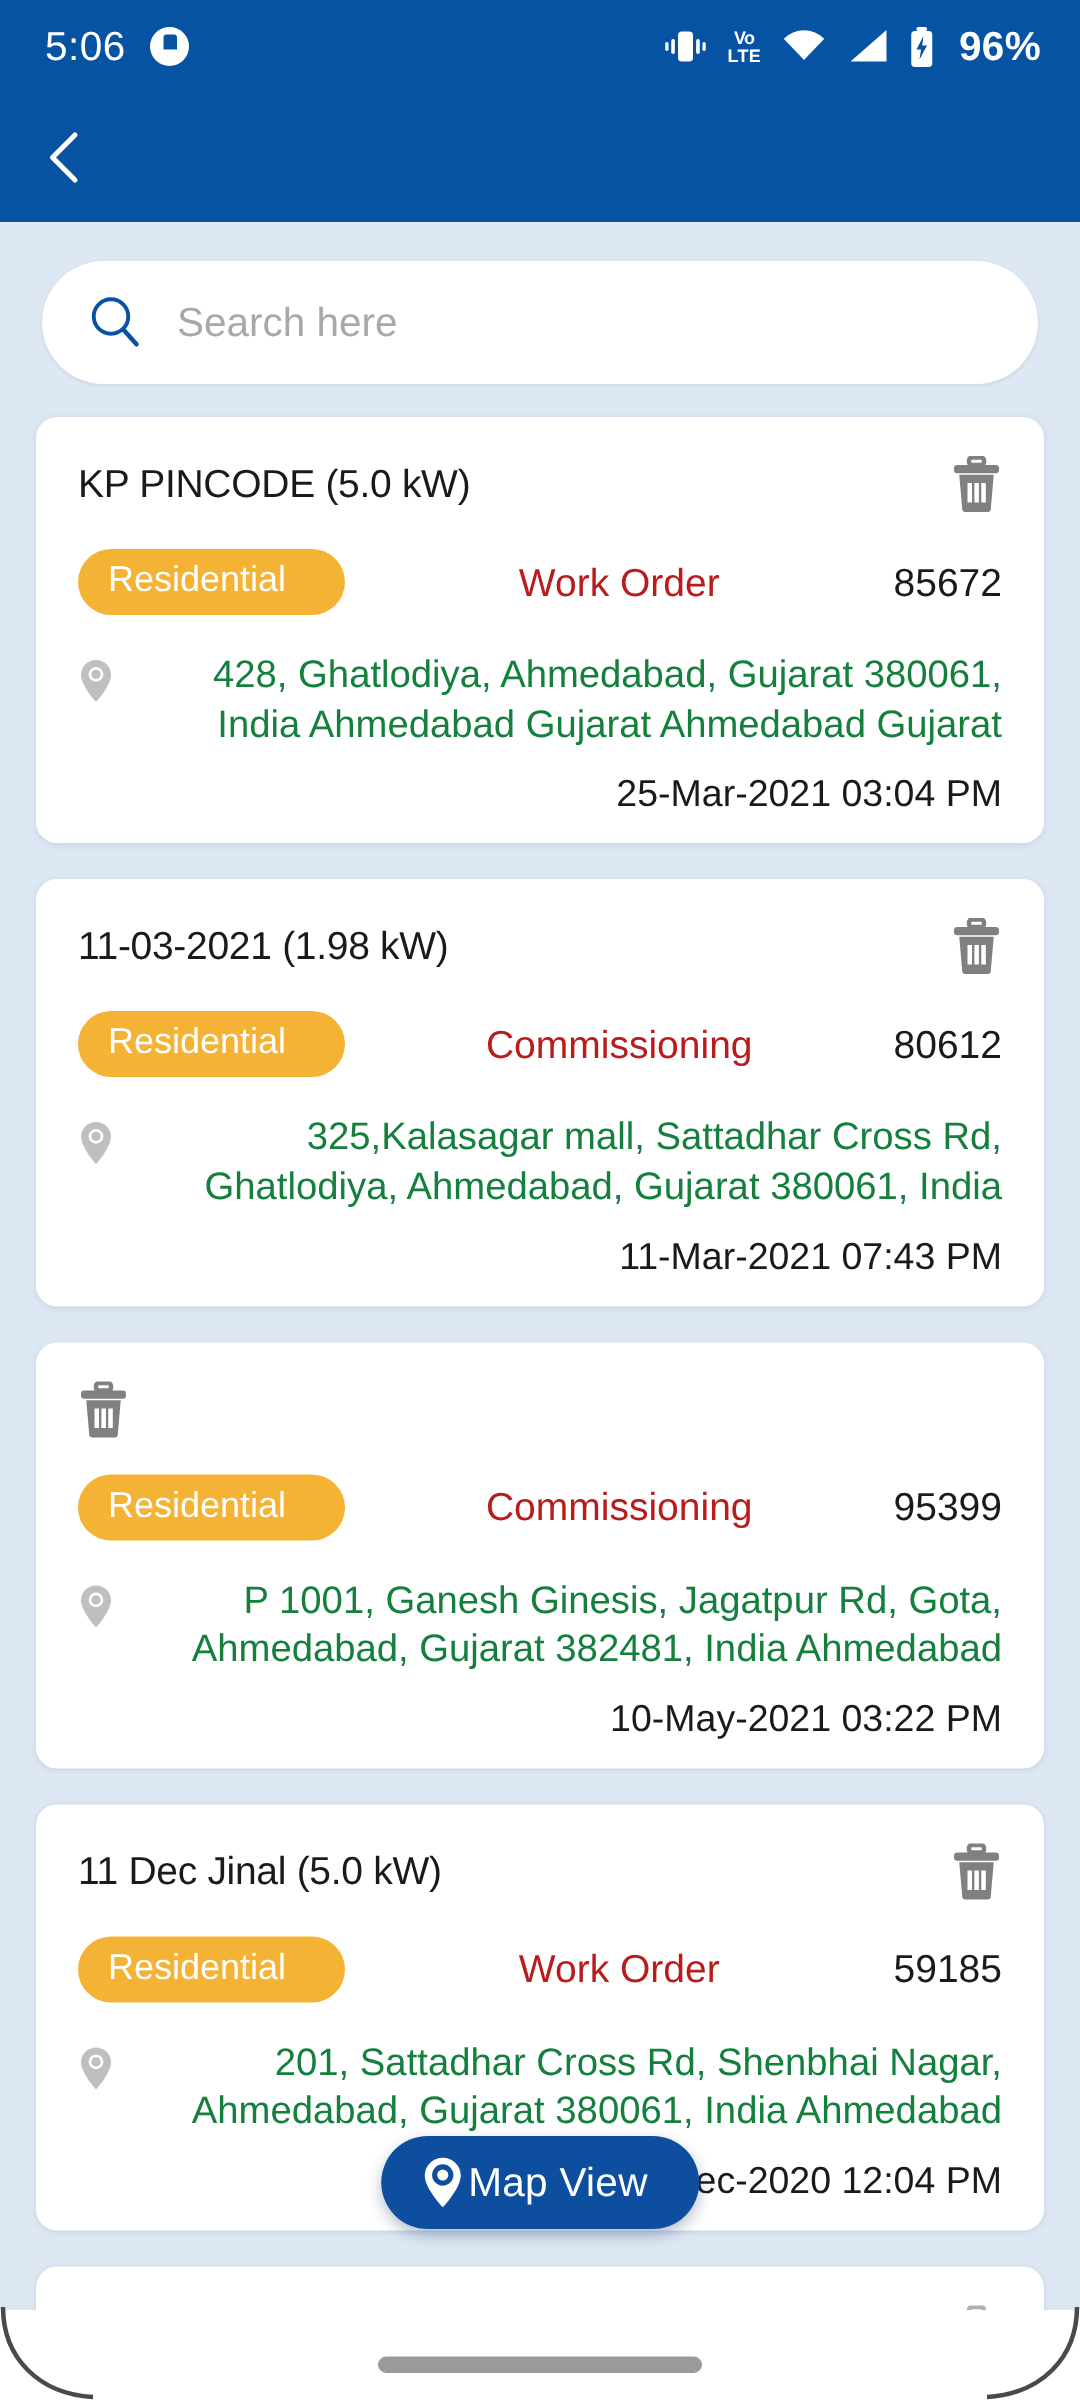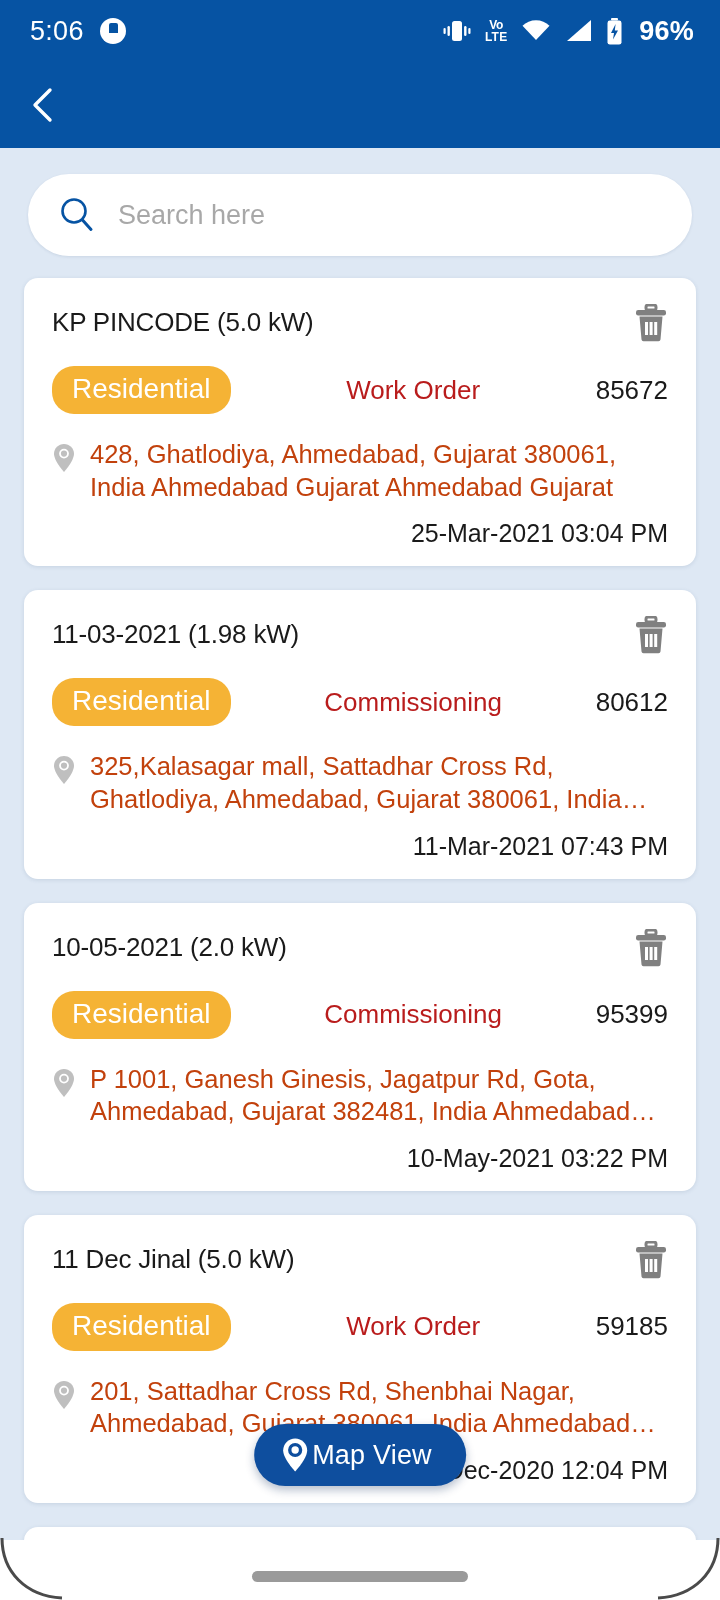--- a/index.html
+++ b/index.html
@@ -102,40 +102,41 @@
     padding-top: 3px;
   }
   .trash { width: 34px; height: 38px; flex: 0 0 auto; cursor: pointer; }
 
   .card-meta {
     display: flex; align-items: center; margin-top: 24px;
   }
   .badge {
     background: #f5b335; color: #ffffff;
     border-radius: 22px;
-    font-size: 28px;
+    font-size: 24px;
     padding: 7px 20px 9px 20px;
     white-space: nowrap;
     min-width: 178px;
     text-align: left;
   }
   .stage {
     flex: 1; text-align: center; font-size: 26px; color: #b91c1c;
     padding: 0 10px;
   }
   .refno { font-size: 26px; color: #1a1a1a; white-space: nowrap; }
 
   .addr-row {
     display: flex; gap: 14px; margin-top: 24px; align-items: flex-start;
   }
   .pin { width: 24px; height: 30px; flex: 0 0 auto; margin-top: 5px; }
   .addr {
-    font-size: 25.5px; color: #c2410c; line-height: 1.28;
+    font-size: 25.5px; color: #15803d; line-height: 1.28;
     display: -webkit-box; -webkit-line-clamp: 2; -webkit-box-orient: vertical;
     overflow: hidden;
+    text-align: right;
   }
   .timestamp {
     margin-top: 16px; text-align: right;
     font-size: 25px; color: #1a1a1a;
   }
 
   
   .mapview-btn {
     position: absolute;
     left: 50%; transform: translateX(-50%);
@@ -274,21 +275,20 @@
         <path d="M12 1 C6.5 1 2 5.4 2 10.8 C2 18 12 29 12 29 S22 18 22 10.8 C22 5.4 17.5 1 12 1 Z" fill="#bfbfbf"></path>
         <circle cx="12" cy="10.6" r="4" fill="none" stroke="#ffffff" stroke-width="1.8"></circle>
       </svg>
       <span class="addr">325,Kalasagar mall, Sattadhar Cross Rd, Ghatlodiya, Ahmedabad, Gujarat 380061, India Ahmedabad Guja…</span>
     </div>
     <div class="timestamp">11-Mar-2021 07:43 PM</div>
   </div>
 
   <div class="card">
     <div class="card-head">
-      <span class="card-title">10-05-2021 (2.0 kW)</span>
       <svg class="trash" viewBox="0 0 34 38">
         <rect x="12" y="1" width="10" height="5" rx="2" fill="none" stroke="#808080" stroke-width="3"></rect>
         <rect x="2" y="6" width="30" height="5.5" rx="2.2" fill="#808080"></rect>
         <path d="M5.5 12.5 h23 l-2 23 a2 2 0 0 1 -2 1.8 h-15 a2 2 0 0 1 -2 -1.8 Z" fill="#808080"></path>
         <rect x="11" y="18" width="3" height="13" fill="#ffffff"></rect>
         <rect x="15.6" y="18" width="3" height="13" fill="#ffffff"></rect>
         <rect x="20.2" y="18" width="3" height="13" fill="#ffffff"></rect>
       </svg>
     </div>
     <div class="card-meta">

